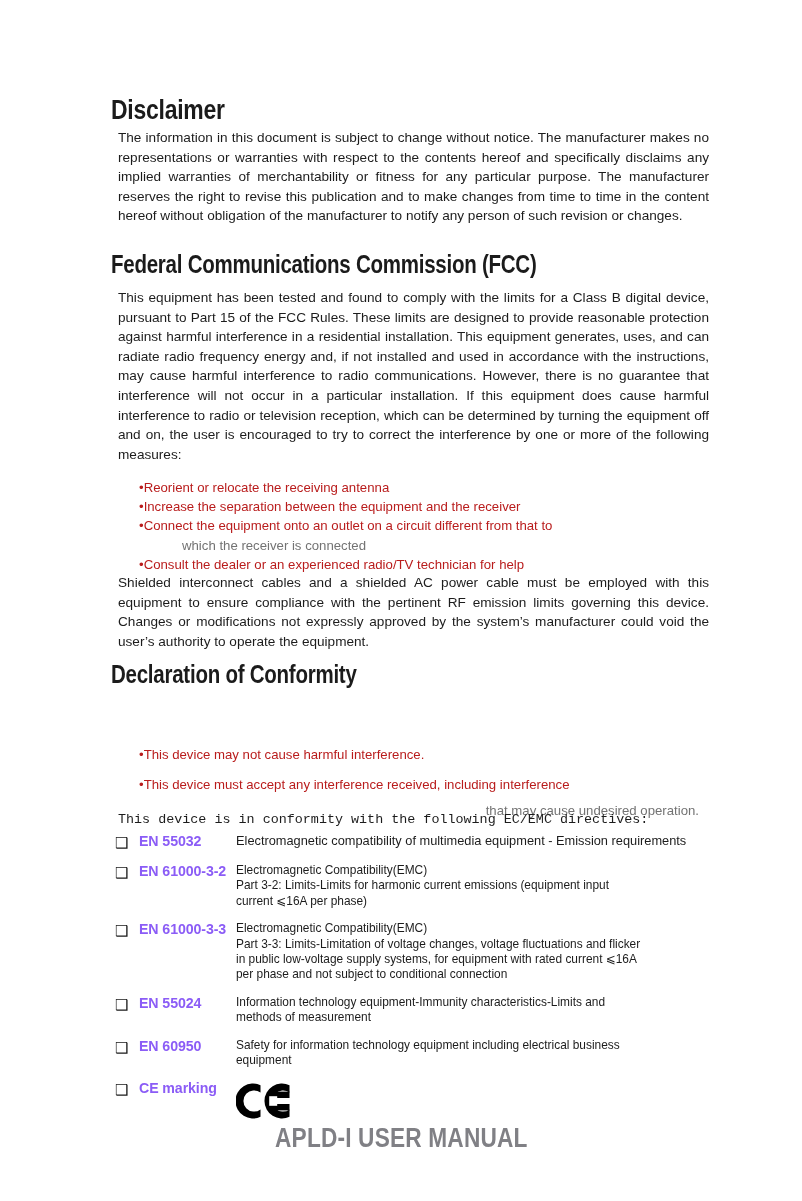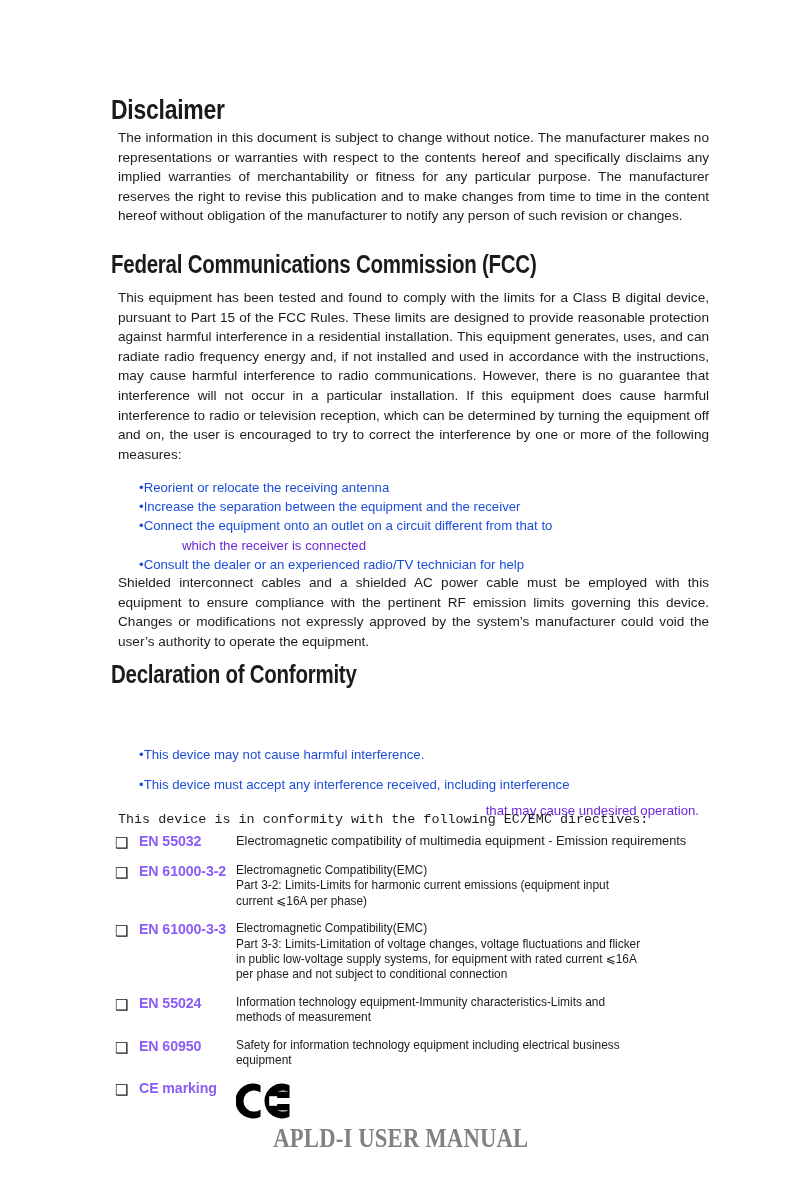--- a/index.html
+++ b/index.html
@@ -76,28 +76,28 @@
     position: absolute;
     left: 28px;
     width: 560px;
   }
   #fcc-bullets { top: 478px; }
   #doc-bullets { top: 740px; }
 
   .bullet-line {
     font-size: 13.2px;
     line-height: 19.2px;
-    color: #1d4ed8;
+    color: #b91c1c;
     white-space: nowrap;
   }
   .bullet-line .dot { margin-right: 0px; }
   .bullet-cont {
     font-size: 13.2px;
     line-height: 19.2px;
-    color: #6d28d9;
+    color: #737373;
     padding-left: 43px;
     white-space: nowrap;
   }
   #doc-bullets .bullet-line { line-height: 30px; }
   #doc-bullets .bullet-cont { line-height: 22px; padding-left: 48px; text-align: right; }
 
   
   #standards {
     position: absolute;
     left: 4px;
@@ -151,21 +151,21 @@
     margin-top: 0px;
   }
 
   
   #footer-title {
     position: absolute;
     left: 0;
     top: 1122px;
     width: 802px;
     text-align: center;
-    font-family: Liberation Serif, serif;
+    font-family: Liberation Sans, sans-serif;
     font-weight: bold;
     font-size: 27px;
     line-height: 32px;
     letter-spacing: 0.2px;
     color: #808085;
   }
   #footer-title span {
     display: inline-block;
     transform: scaleX(0.84);
   }

